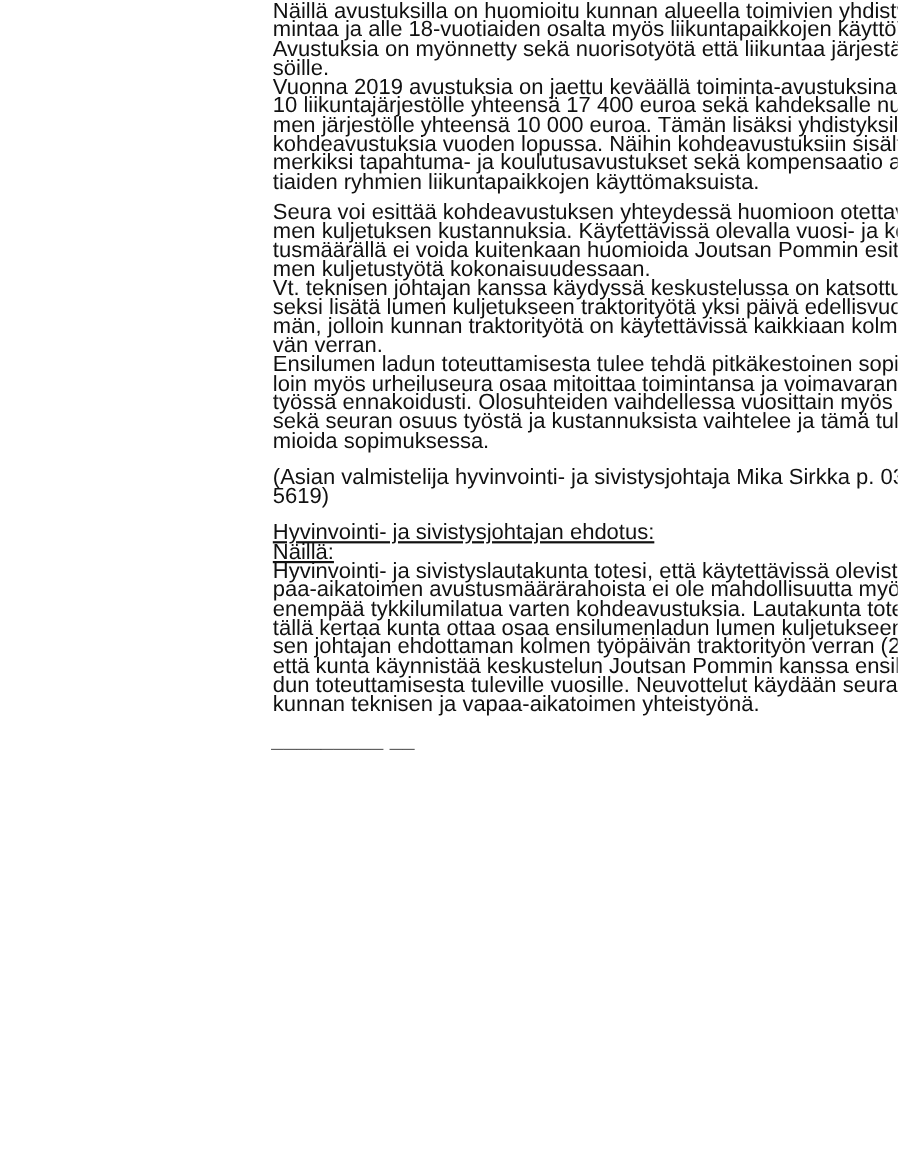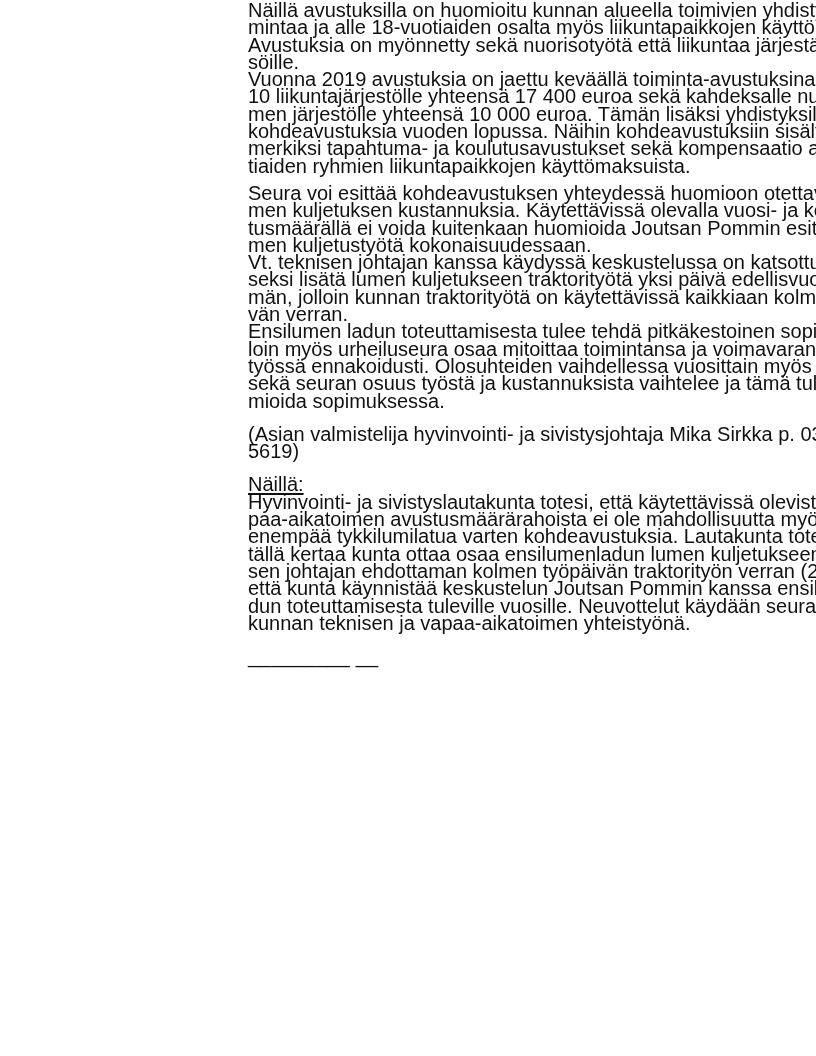--- a/index.html
+++ b/index.html
@@ -29,20 +29,21 @@
     margin: 0;
   }
   .mb-line { margin-bottom: 16px; }   
   .mb-half { margin-bottom: 10px; }   
   .heading {
     text-decoration: underline;
     text-underline-offset: 2px;
   }
   .signature {
     letter-spacing: 0.2px;
+    font-style: italic;
   }
 </style>
 </head>
 <body>
 
 <div class="doc-column">
 
   <div class="block mb-half">Näillä avustuksilla on huomioitu kunnan alueella toimivien yhdistysten toi-
 mintaa ja alle 18-vuotiaiden osalta myös liikuntapaikkojen käyttömaksuja.
 Avustuksia on myönnetty sekä nuorisotyötä että liikuntaa järjestäville yhtei-
@@ -64,20 +65,21 @@
 vän verran.
 Ensilumen ladun toteuttamisesta tulee tehdä pitkäkestoinen sopimus, jol-
 loin myös urheiluseura osaa mitoittaa toimintansa ja voimavaransa talkoo-
 työssä ennakoidusti. Olosuhteiden vaihdellessa vuosittain myös kunnan
 sekä seuran osuus työstä ja kustannuksista vaihtelee ja tämä tulee huo-
 mioida sopimuksessa.</div>
 
   <div class="block mb-line">(Asian valmistelija hyvinvointi- ja sivistysjohtaja Mika Sirkka p. 030 533
 5619)</div>
 
+  <div class="block heading">Hyvinvointi- ja sivistysjohtajan ehdotus:</div>
 
 
   <div class="block heading">Näillä:</div>
 
   <div class="block mb-line">Hyvinvointi- ja sivistyslautakunta totesi, että käytettävissä olevista va-
 paa-aikatoimen avustusmäärärahoista ei ole mahdollisuutta myöntää
 enempää tykkilumilatua varten kohdeavustuksia. Lautakunta totesi, että
 tällä kertaa kunta ottaa osaa ensilumenladun lumen kuljetukseen vt. tekni-
 sen johtajan ehdottaman kolmen työpäivän traktorityön verran (24 tuntia) ja
 että kunta käynnistää keskustelun Joutsan Pommin kanssa ensilumenla-

